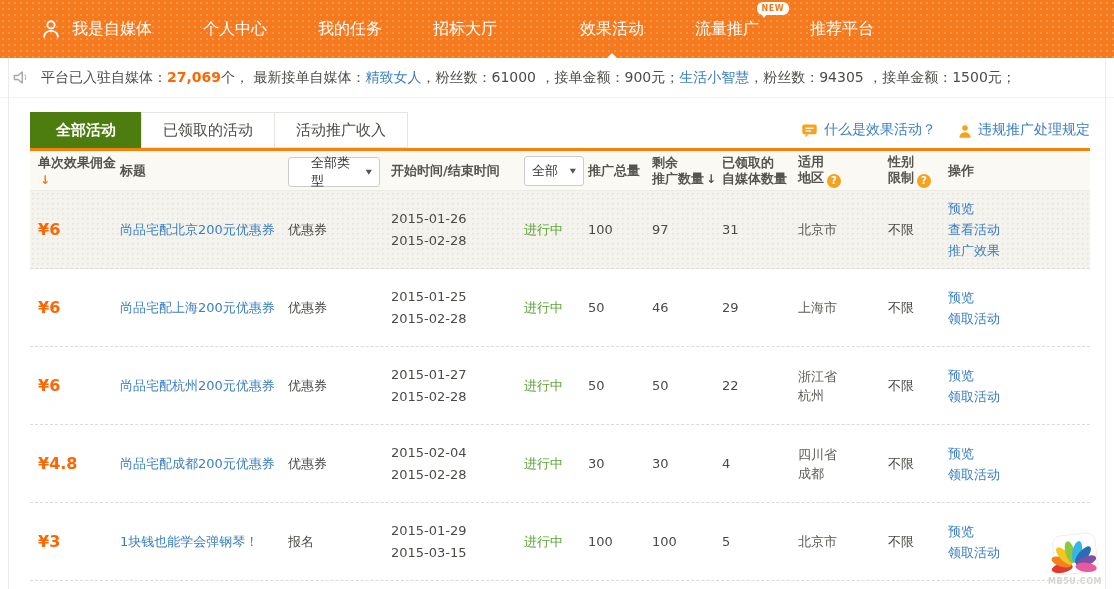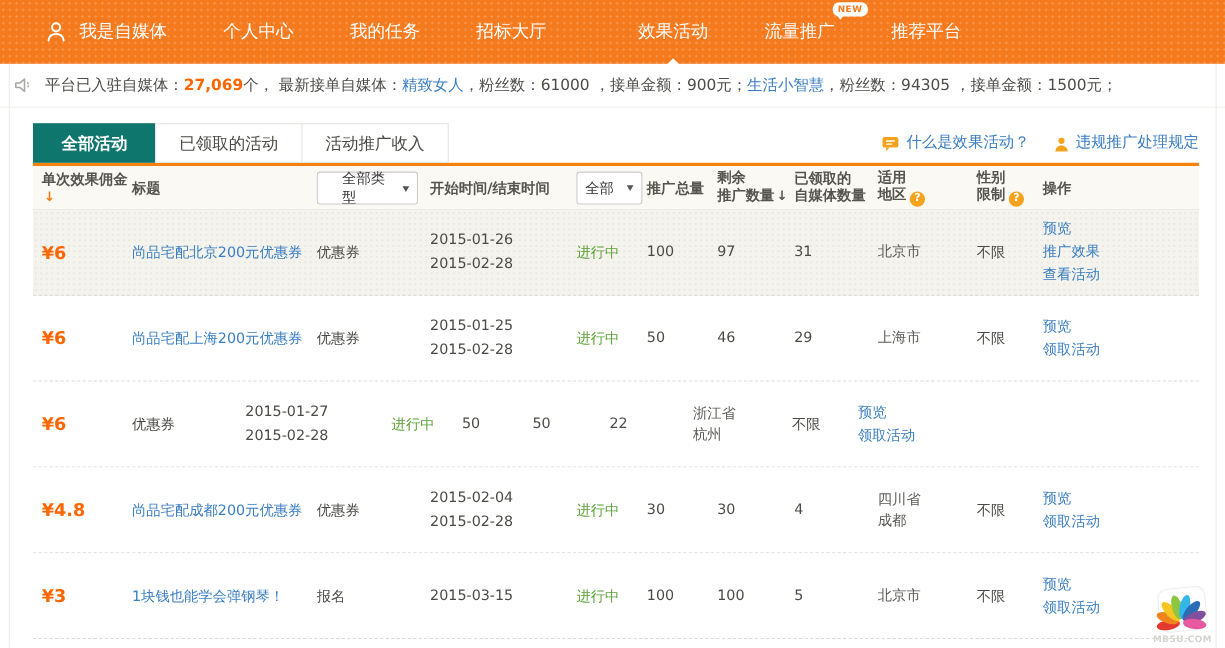--- a/index.html
+++ b/index.html
@@ -58,21 +58,21 @@
   
   .content { margin:14px 24px 0 30px; position:relative; }
   .tab-row { position:relative; height:36px; }
   .tabs { display:flex; height:36px; }
   .tab {
     height:36px; line-height:34px; padding:0 21px; font-size:15px; color:#4a4a46;
     background:#fff; border:1px solid #e4e4e0; margin-left:-1px; cursor:pointer; white-space:nowrap;
   }
   .tab:first-child { margin-left:0; }
   .tab.active {
-    background:#0f766e; color:#fff; border:none; line-height:36px; padding:0 26px; font-weight:bold;
+    background:#4d7c0f; color:#fff; border:none; line-height:36px; padding:0 26px; font-weight:bold;
   }
   .orange-rule { height:3px; background:#f5820d; }
 
   .help-links { position:absolute; right:0; top:0; height:36px; display:flex; align-items:center; font-size:14px; }
   .help-item { display:flex; align-items:flex-end; margin-left:22px; }
   .help-item .h-icon { display:inline-flex; margin-right:6px; }
   .help-item a { color:#3a7ec2; text-decoration:none; cursor:pointer; white-space:nowrap; }
 
   
   .t-head {
@@ -280,22 +280,22 @@
     </div>
     <div class="c c6">100</div>
     <div class="c c7">97</div>
     <div class="c c8">31</div>
     <div class="c c9 region">
               <div class="region-line">北京市</div>
             </div>
     <div class="c c10">不限</div>
     <div class="c c11 ops">
               <a class="op-link">预览</a>
+              <a class="op-link">查看活动</a>
               <a class="op-link">推广效果</a>
-              <a class="op-link">查看活动</a>
             </div>
   </div>
 
   <div class="t-row">
     <div class="c c1">
       <span class="commission">¥6</span>
     </div>
     <div class="c c2">
       <a class="title-link">尚品宅配上海200元优惠券</a>
     </div>
@@ -318,20 +318,23 @@
     <div class="c c10">不限</div>
     <div class="c c11 ops">
               <a class="op-link">预览</a>
               <a class="op-link">领取活动</a>
             </div>
   </div>
 
   <div class="t-row">
     <div class="c c1">
       <span class="commission">¥6</span>
+    </div>
+    <div class="c c2">
+      <a class="title-link">尚品宅配杭州200元优惠券</a>
     </div>
     <div class="c c3">
       <span>优惠券</span>
     </div>
     <div class="c c4">
       <div class="date-line">2015-01-27</div>
       <div class="date-line">2015-02-28</div>
     </div>
     <div class="c c5">
       <span class="status">进行中</span>
@@ -385,20 +388,21 @@
     <div class="c c1">
       <span class="commission">¥3</span>
     </div>
     <div class="c c2">
       <a class="title-link">1块钱也能学会弹钢琴！</a>
     </div>
     <div class="c c3">
       <span>报名</span>
     </div>
     <div class="c c4">
+      <div class="date-line">2015-01-29</div>
       <div class="date-line">2015-03-15</div>
     </div>
     <div class="c c5">
       <span class="status">进行中</span>
     </div>
     <div class="c c6">100</div>
     <div class="c c7">100</div>
     <div class="c c8">5</div>
     <div class="c c9 region">
               <div class="region-line">北京市</div>

